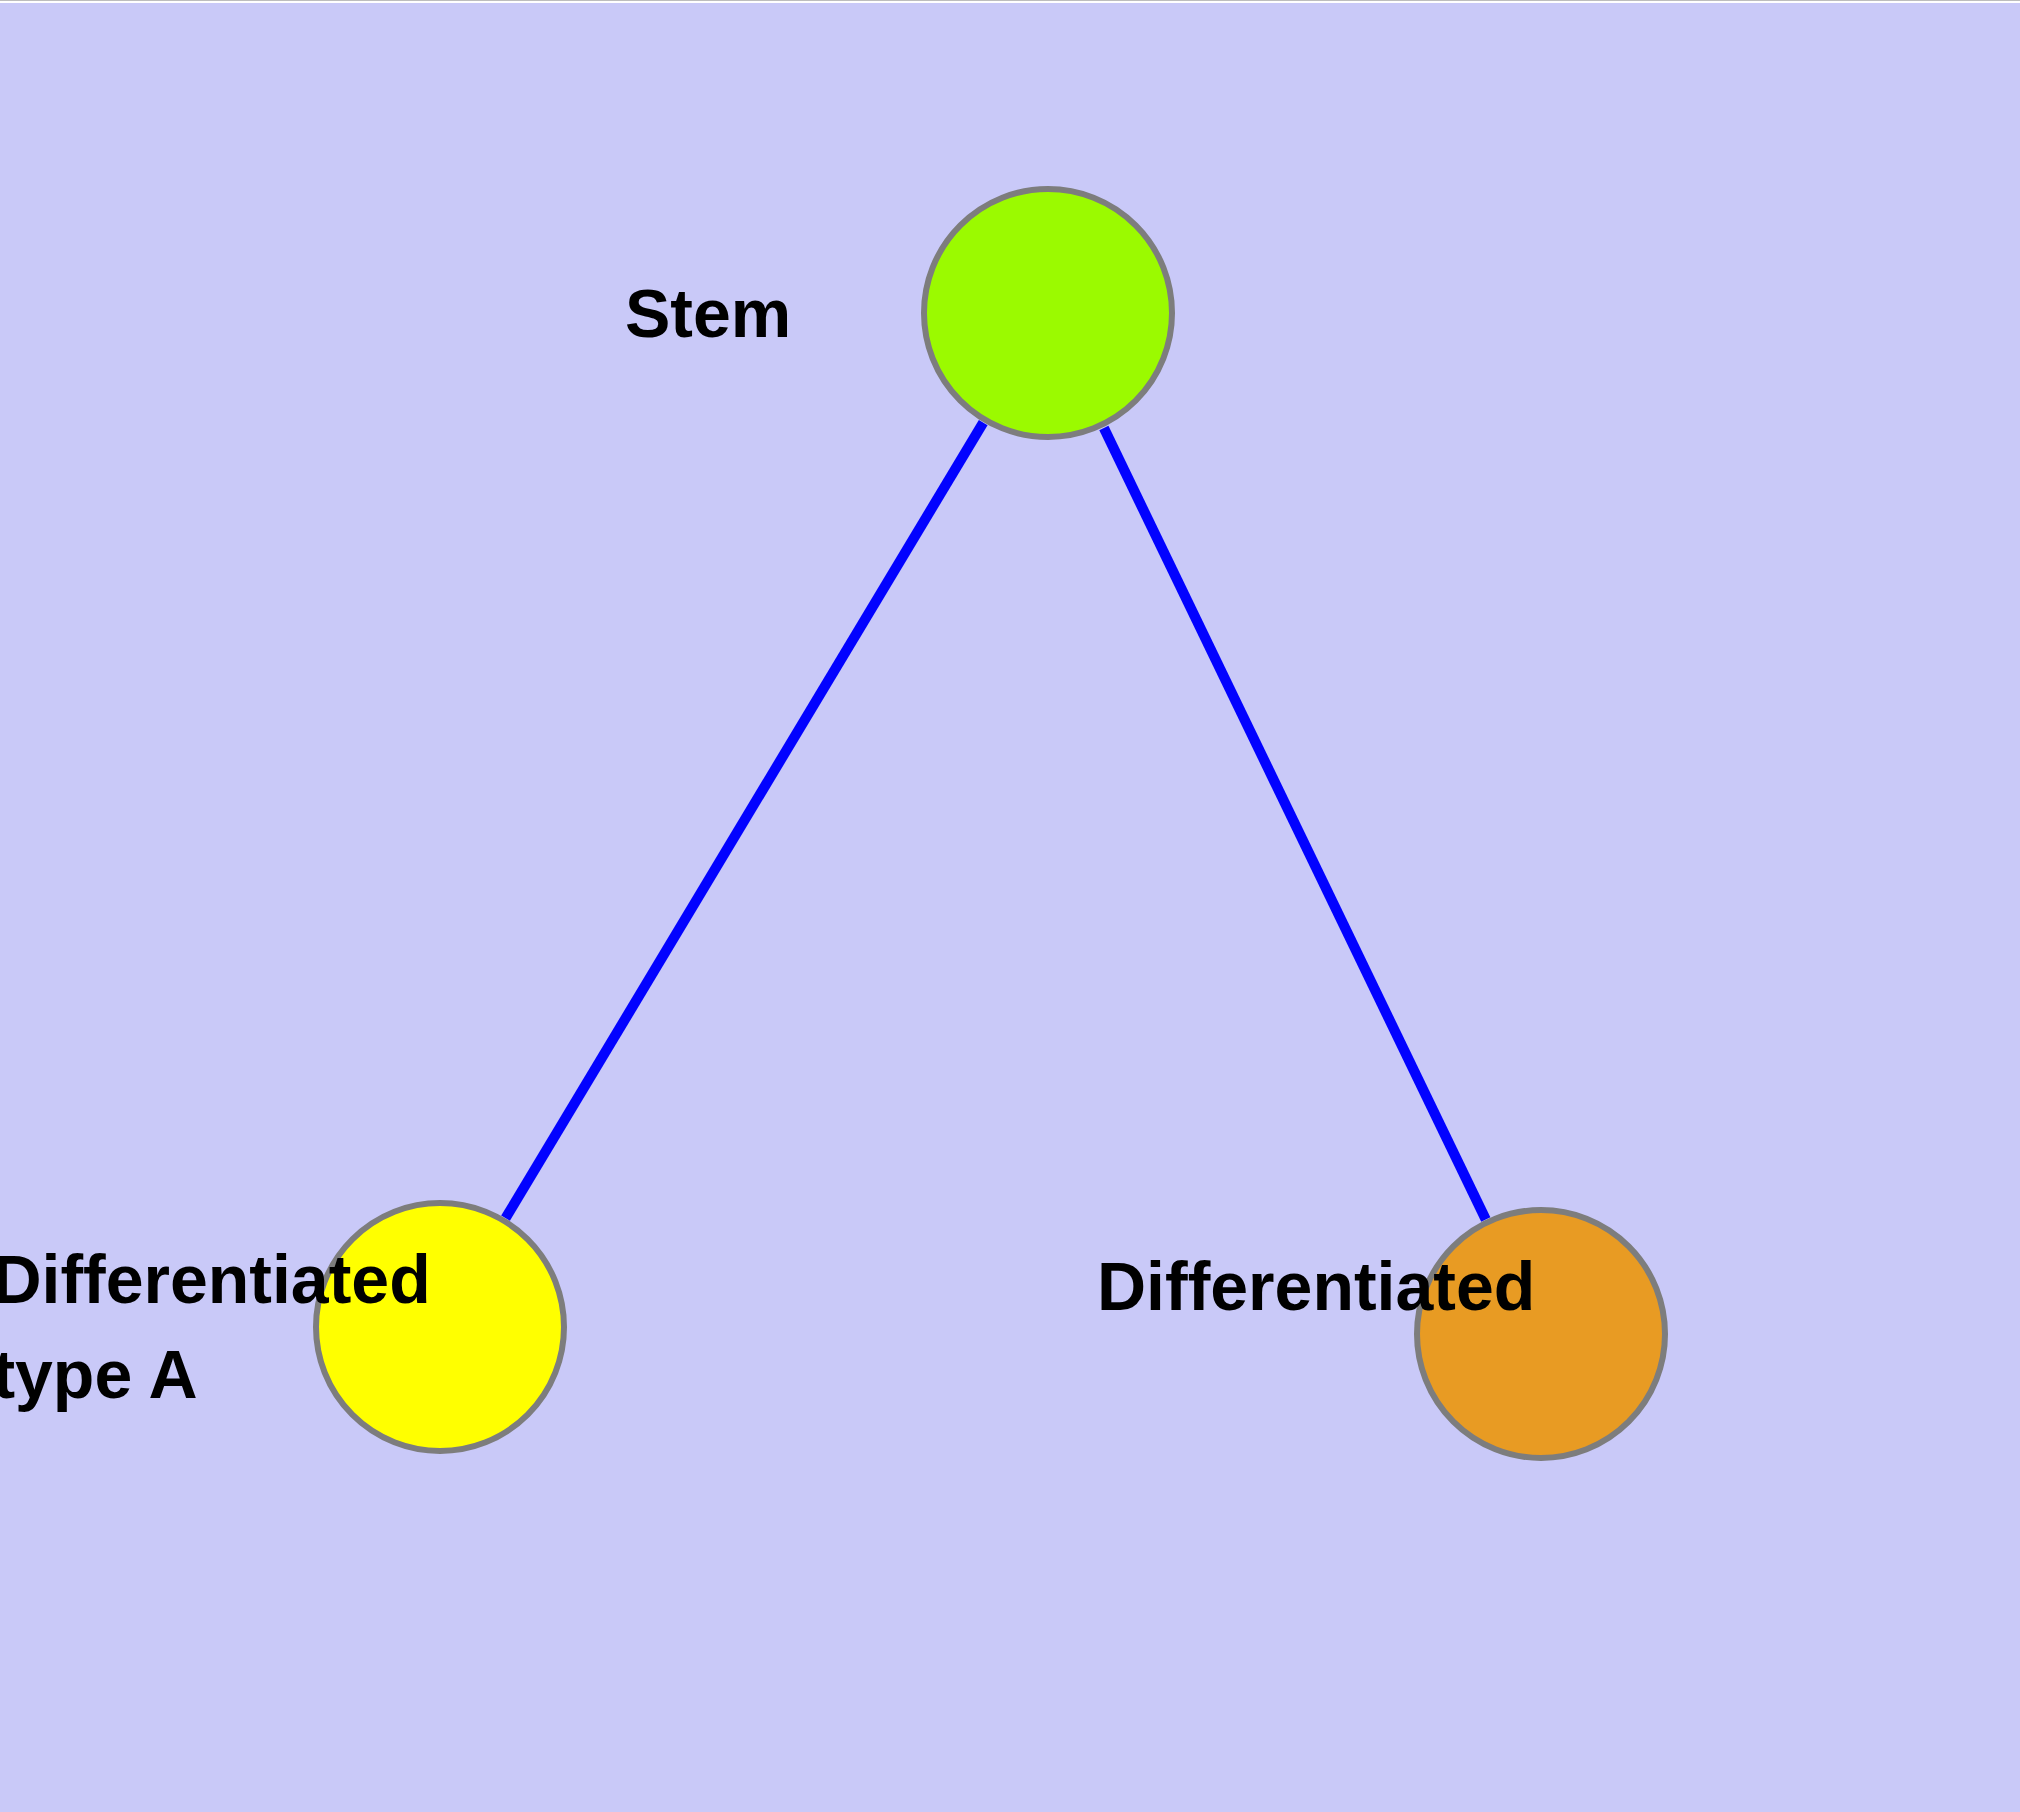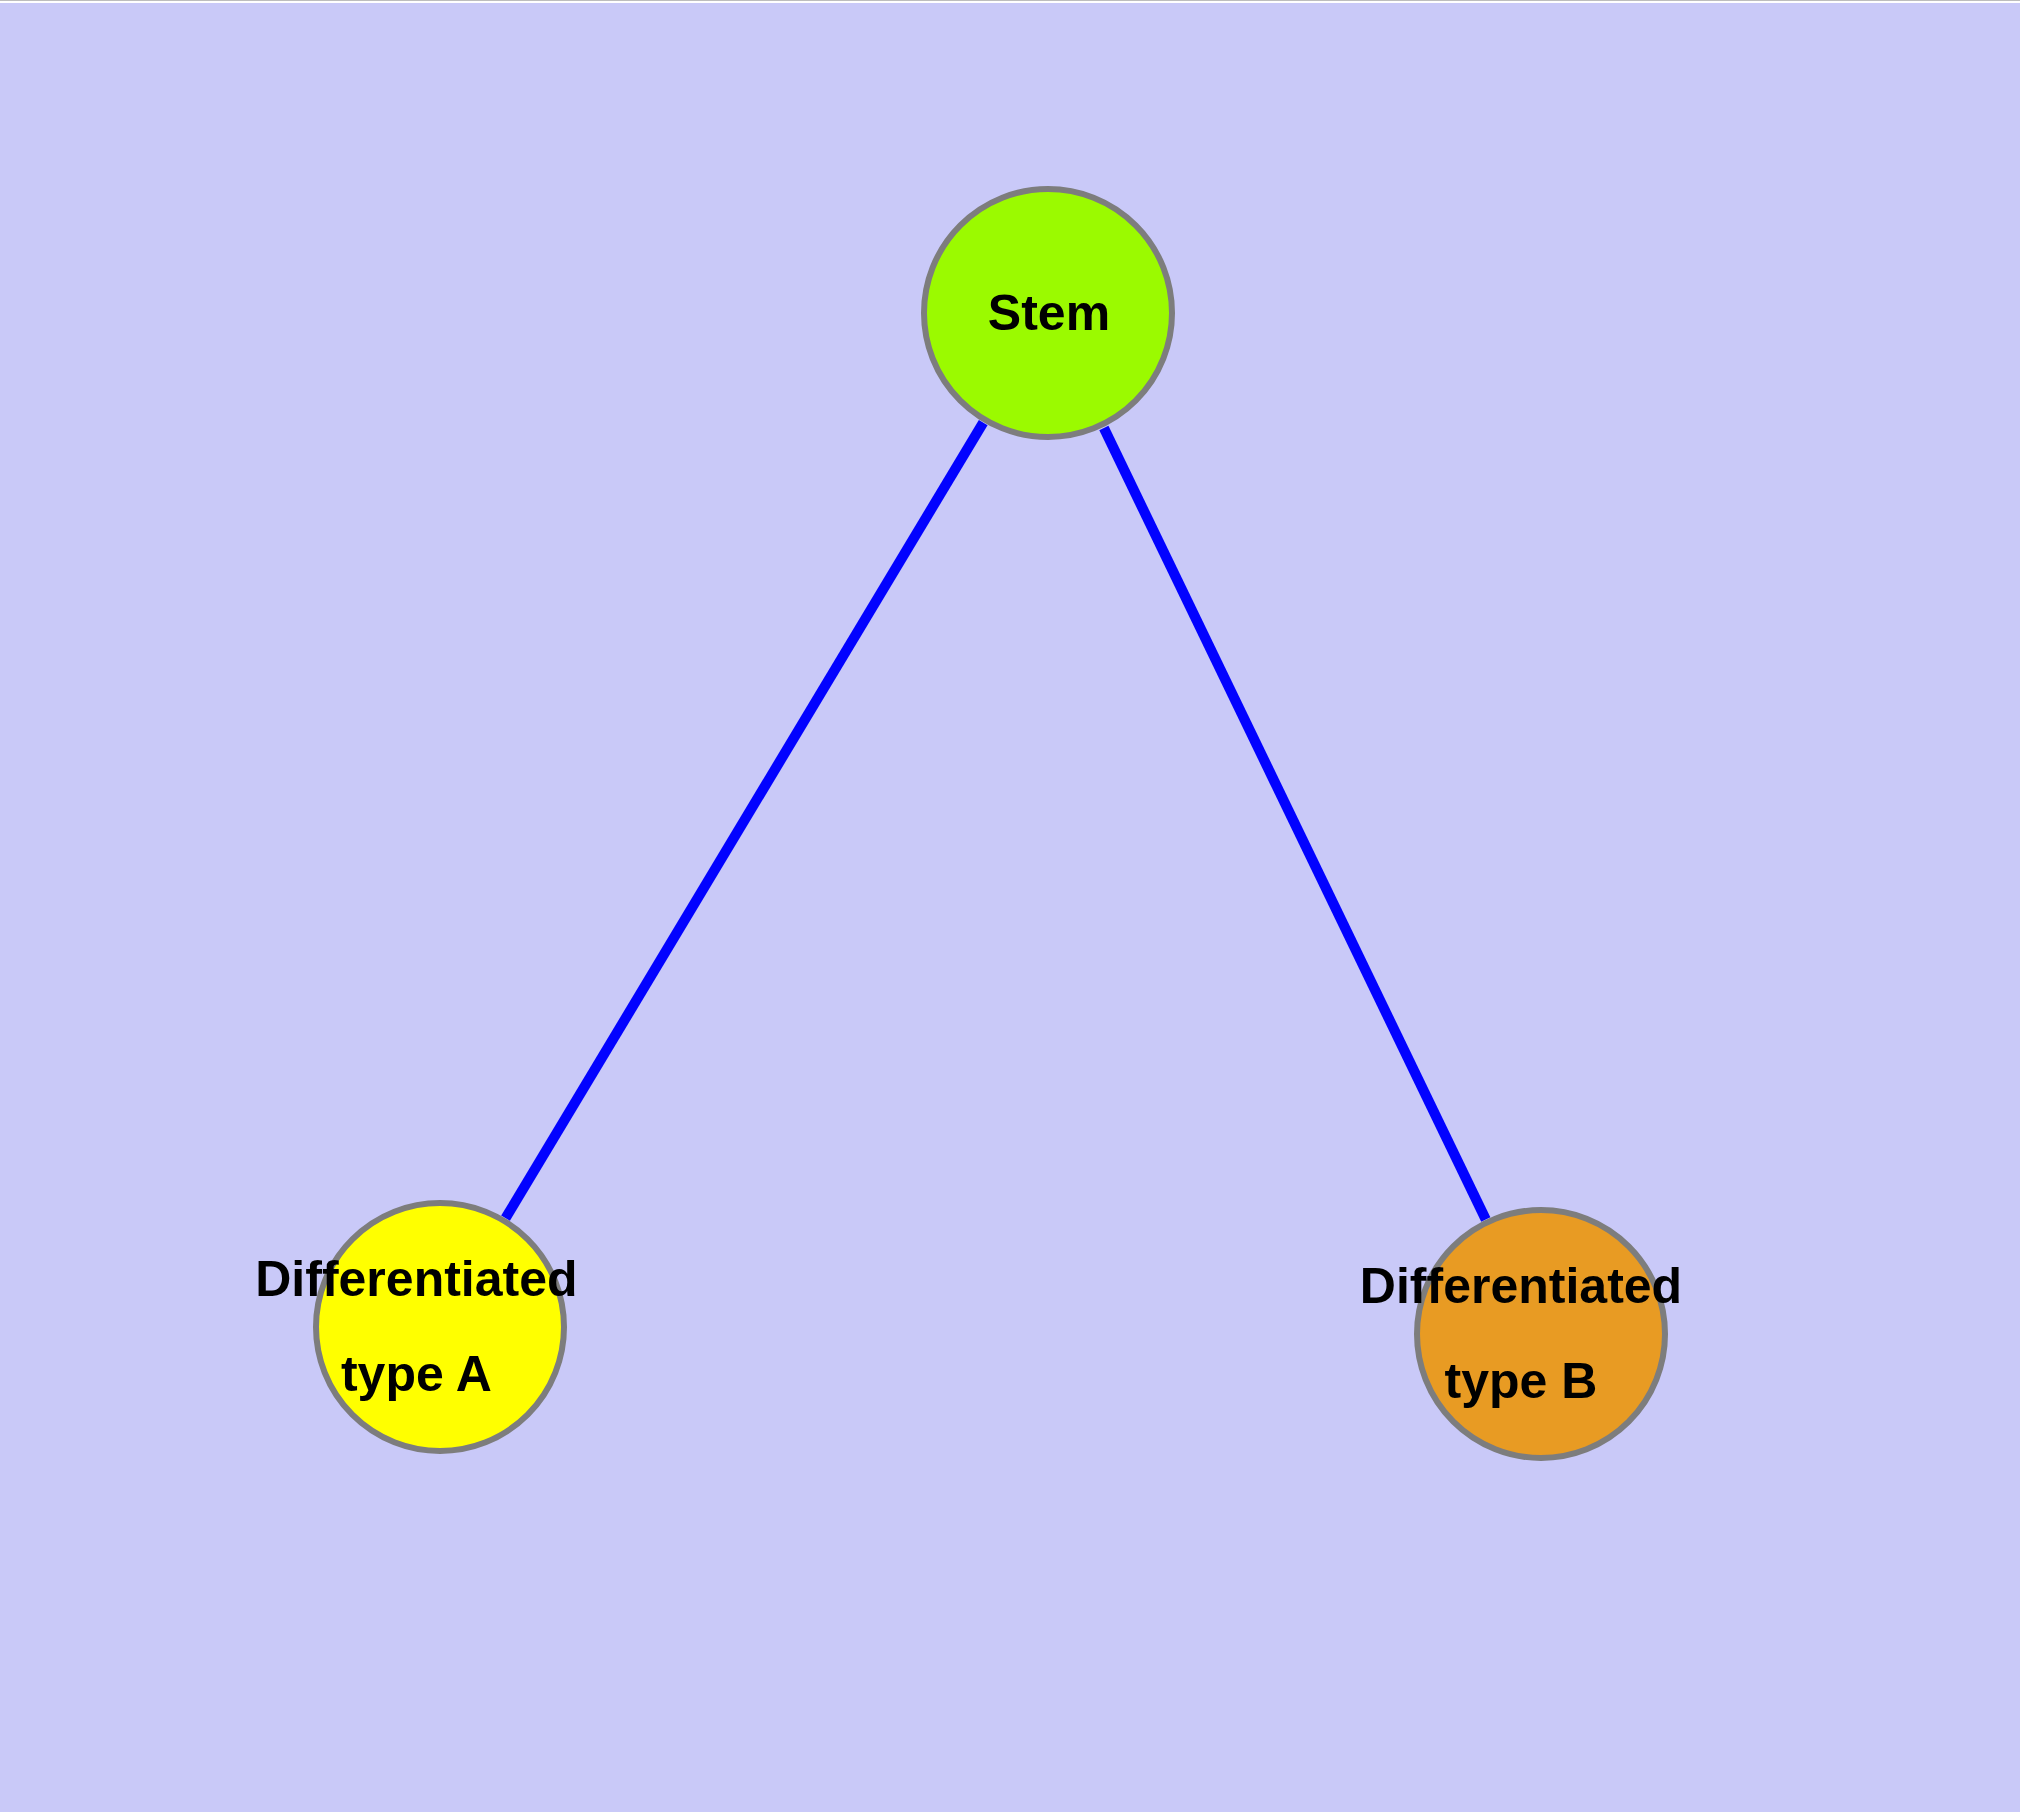--- a/index.html
+++ b/index.html
@@ -26,23 +26,23 @@
     width: 2021px;
     height: 1812px;
   }
   .node {
     position: absolute;
     border-radius: 50%;
     box-sizing: border-box;
   }
   .node-label {
     position: absolute;
-    text-align: center;
+    text-align: left;
     font-weight: bold;
-    font-size: 50px;
+    font-size: 68px;
     line-height: 95px;
     letter-spacing: 0px;
     white-space: nowrap;
   }
   .node-label .line {
     display: block;
   }
 </style>
 </head>
 <body>
@@ -64,17 +64,16 @@
     <span class="line">Stem</span>
   </div>
 
   <div class="node-label" id="label-1" style="width: 848px; left: -7.6px; top: 1232px; color: rgb(0, 0, 0);">
     <span class="line">Differentiated</span>
     <span class="line">type A</span>
   </div>
 
   <div class="node-label" id="label-2" style="width: 848px; left: 1097px; top: 1239px; color: rgb(0, 0, 0);">
     <span class="line">Differentiated</span>
-    <span class="line">type B</span>
   </div>
 
 </div>
 
 
 </body></html>

